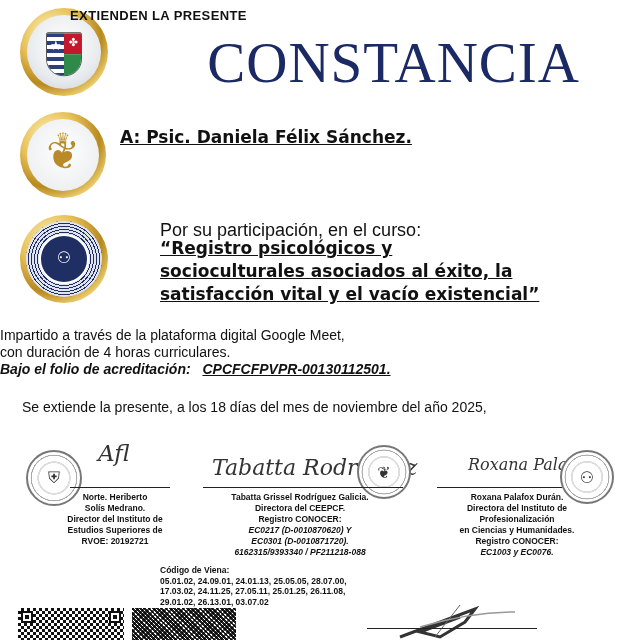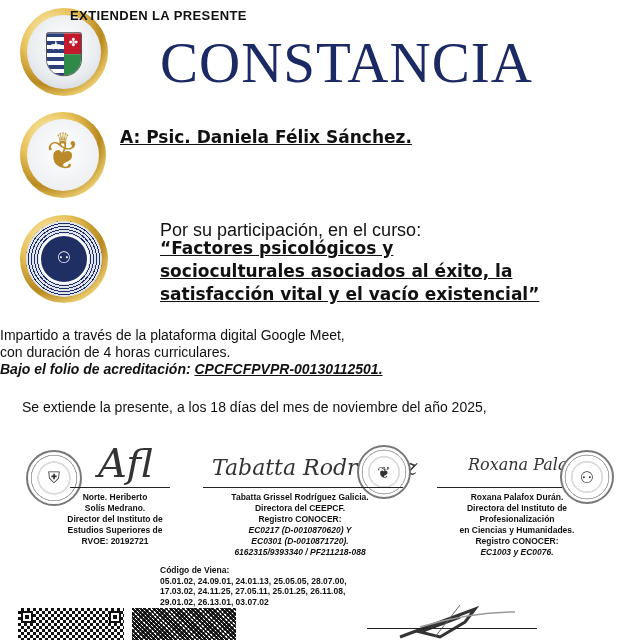--- a/index.html
+++ b/index.html
@@ -25,29 +25,29 @@
   .shield .br { position:absolute; right:0; bottom:0; width:50%; height:50%; background:#2f8a4a; }
   .shield .star { position:absolute; left:3px; top:6px; color:#fff; font-size:13px; line-height:1; }
   .shield .leaf { position:absolute; right:3px; top:4px; color:#fff; font-size:11px; line-height:1; }
 
   .eagle { position:absolute; left:50%; top:50%; transform:translate(-50%,-50%); font-size:40px; color:#b9892a; line-height:1; }
   .crown { position:absolute; left:50%; top:10px; transform:translateX(-50%); font-size:16px; color:#c19b3a; }
   .emblem { position:absolute; left:50%; top:50%; width:46px; height:46px; transform:translate(-50%,-50%); border-radius:50%; background:#1f2f63; border:2px solid #fff; }
   .emblem span { position:absolute; left:0; right:0; top:12px; text-align:center; color:#fff; font-size:16px; }
 
   .subtitle { left:0; width:640px; top:8px; padding-left:70px; box-sizing:border-box; font-weight:bold; font-size:13px; letter-spacing:0.4px; }
-  .title { left:160px; top:28px; width:420px; font-family:"Liberation Serif", serif; font-size:57px; color:#1b2a64; letter-spacing:1px; line-height:70px; text-align:left; }
+  .title { left:160px; top:28px; width:420px; font-family:"Liberation Serif", serif; font-size:57px; color:#1b2a64; letter-spacing:1px; line-height:70px; text-align:right; }
 
   .recipient { left:120px; width:520px; top:127px; font-weight:bold; font-size:17px; text-decoration:underline; font-family:"DejaVu Sans", sans-serif; }
   .intro { left:160px; width:460px; top:220px; font-size:18px; }
   .course { left:160px; width:460px; top:237px; font-weight:bold; font-size:17px; line-height:23px; text-decoration:underline; font-family:"DejaVu Sans", sans-serif; }
 
   .body1 { left:0; width:640px; top:327px; font-size:14px; line-height:17px; box-sizing:border-box; }
   .folio { font-weight:bold; font-style:italic; }
-  .folio u { text-decoration:underline; }
+  .folio u { text-decoration:underline;margin-left:8px; }
   .body2 { left:0; width:640px; top:398px; font-size:14px; line-height:18px; padding-left:22px; box-sizing:border-box; }
 
   .sigline { position:absolute; height:1px; background:#222; }
   .sigtext { position:absolute; font-size:8.5px; font-weight:bold; text-align:center; line-height:11px; }
   .sigtext .it { font-style:italic; }
   .script { position:absolute; font-family:"DejaVu Serif", serif; font-style:italic; color:#333; }
   .stamp { position:absolute; border-radius:50%; border:2px solid #777; background: radial-gradient(circle, #fff 0 40%, #ddd 41% 45%, #fff 46% 60%, #aaa 61% 63%, #fff 64%); }
   .stamp span { position:absolute; left:0; right:0; top:50%; transform:translateY(-50%); text-align:center; font-size:16px; color:#333; }
 
   .vienna { left:160px; width:310px; top:565px; font-size:8.5px; font-weight:bold; line-height:10.5px; }
@@ -88,40 +88,40 @@
   </div>
 </div>
 
 <div class="abs subtitle center">EXTIENDEN  LA  PRESENTE</div>
 <div class="abs title">CONSTANCIA</div>
 
 <div class="abs recipient center">A: Psic. Daniela Félix Sánchez.</div>
 
 <div class="abs intro center">Por su participación, en el curso:</div>
 <div class="abs course center">
-  <div>“Factores psicológicos y</div>
+  <div>“Registro psicológicos y</div>
   <div> socioculturales asociados al éxito, la</div>
   <div>satisfacción vital y el vacío existencial”</div>
 </div>
 
 <div class="abs body1 center">
   <div>Impartido a través de la plataforma digital Google Meet,</div>
   <div>con duración de 4 horas curriculares.</div>
   <div class="folio">
     <span>Bajo el folio de acreditación: </span><u>CPCFCFPVPR-00130112501.</u>
   </div>
 </div>
 <div class="abs body2 center">
   <div>Se extiende la presente, a los 18 días del mes de noviembre del año 2025,</div>
 </div>
 
 <div class="stamp" style="left:26px;top:450px;width:52px;height:52px;">
     <span>⛨</span>
   </div>
-<div class="script" style="left:98px;top:440px;font-size:40px;">Afl</div>
+<div class="script" style="left:98px;top:440px;font-size:23px;">Afl</div>
 <div class="sigline" style="left:70px;top:487px;width:100px;"></div>
 <div class="sigtext" style="left:40px;top:492px;width:150px;">
   <div>Norte. Heriberto</div>
   <div>Solís Medrano.</div>
   <div>Director del Instituto de</div>
   <div>Estudios Superiores de</div>
   <div>RVOE: 20192721</div>
 </div>
 
 <div class="script" style="left:212px;top:455px;font-size:22px;">Tabatta Rodriguez</div>

